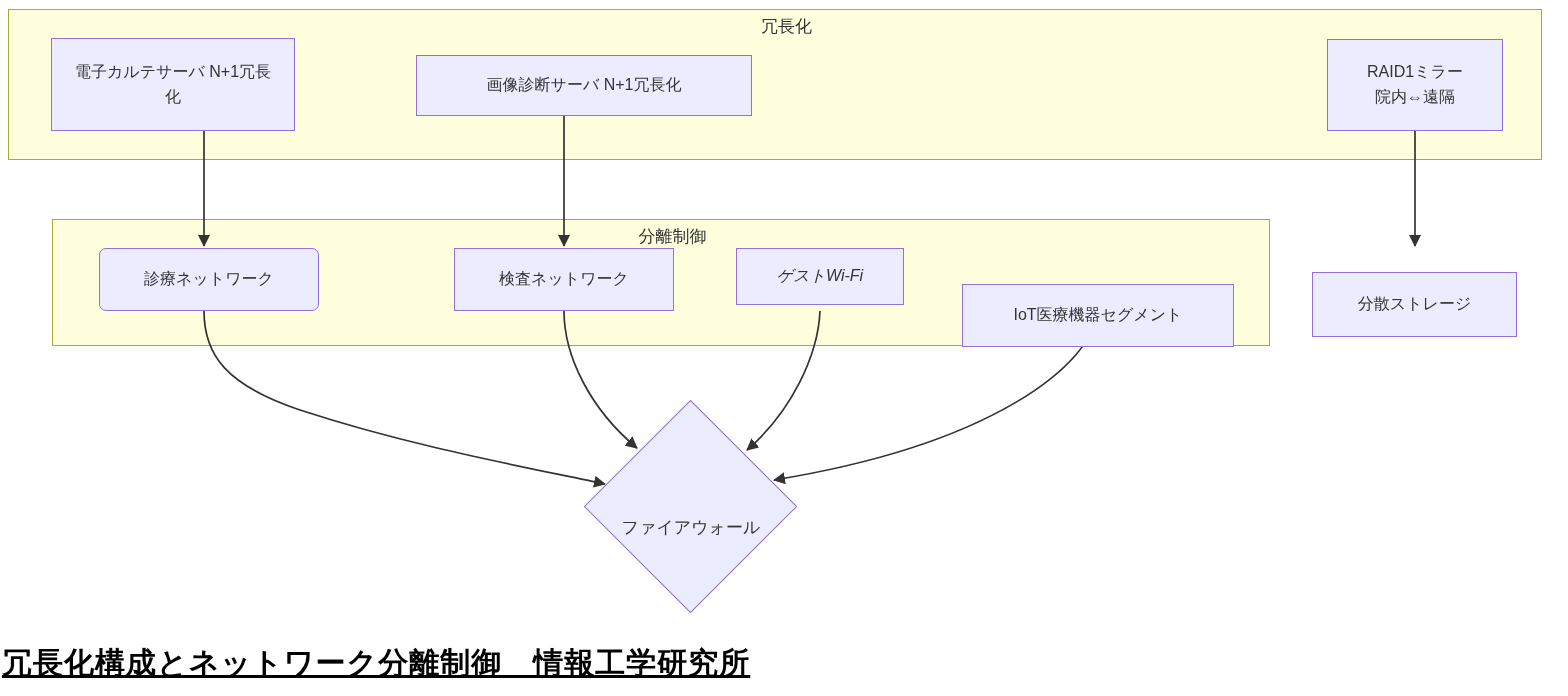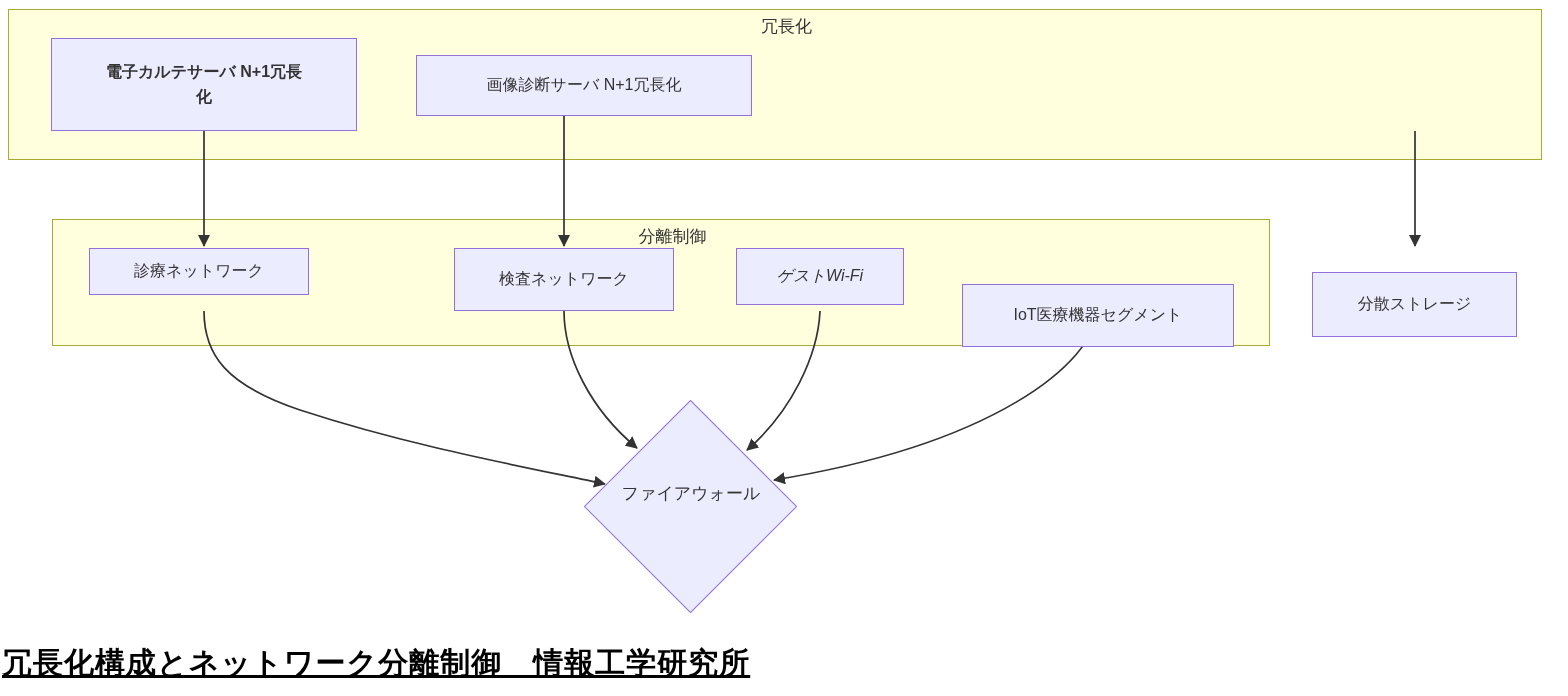--- a/index.html
+++ b/index.html
@@ -45,45 +45,45 @@
     position: absolute;
     left: 615px; top: 431px;
     width: 151px; height: 151px;
     background: #ececff;
     border: 1px solid #9370db;
     box-sizing: border-box;
     transform: rotate(45deg);
   }
   .diamond-label {
     position: absolute;
-    left: 584px; top: 387px;
+    left: 584px; top: 421px;
     width: 214px; height: 213px;
     display: flex;
     align-items: center;
     justify-content: center;
     font-size: 17px;
     color: #333333;
   }
   .edge-layer { position: absolute; left: 0; top: 0; }
   .edge { fill: none; stroke: #333333; stroke-width: 1.7px; }
   .page-title {
     position: absolute;
     left: 2px; top: 643px;
     font-size: 30px;
     font-weight: bold;
     color: #000000;
     text-decoration: underline;
     letter-spacing: 1px;
     white-space: pre;
   }
   
-  .n-ehr      { left: 51px;   top: 38px;  width: 306px; height: 93px; font-weight: bold; }
+  .n-ehr      { left: 51px;   top: 38px;  width: 244px; height: 93px; }
   .n-imaging  { left: 416px;  top: 55px;  width: 336px; height: 61px; }
   .n-raid     { left: 1327px; top: 39px;  width: 176px; height: 92px; }
-  .n-clinical { left: 89px;   top: 248px; width: 220px; height: 47px; }
+  .n-clinical { left: 99px;   top: 248px; width: 220px; height: 63px; border-radius: 7px; }
   .n-exam     { left: 454px;  top: 248px; width: 220px; height: 63px; }
   .n-guest    { left: 736px;  top: 248px; width: 168px; height: 57px; font-style: italic; }
   .n-iot      { left: 962px;  top: 248px; width: 272px; height: 63px; margin-top: 36px; }
   .n-storage  { left: 1312px; top: 248px; width: 205px; height: 65px; margin-top: 24px; }
   .c-redundancy { left: 8px;  top: 9px;   width: 1534px; height: 151px; }
   .c-separation { left: 52px; top: 219px; width: 1218px; height: 127px; }
 </style>
 </head>
 <body>
 
@@ -112,20 +112,24 @@
     <path class="edge" d="M1098,311 C1092,364 995,444 774,480" marker-end="url(#arrow)"></path>
   </svg>
 
   <div class="node n-ehr">
     <span>電子カルテサーバ N+1冗長
 化</span>
   </div>
   <div class="node n-imaging">
     <span>画像診断サーバ N+1冗長化</span>
   </div>
+  <div class="node n-raid">
+    <span>RAID1ミラー
+院内⇔遠隔</span>
+  </div>
   <div class="node n-clinical">
     <span>診療ネットワーク</span>
   </div>
   <div class="node n-exam">
     <span>検査ネットワーク</span>
   </div>
   <div class="node n-guest">
     <span>ゲストWi-Fi</span>
   </div>
   <div class="node n-iot">

